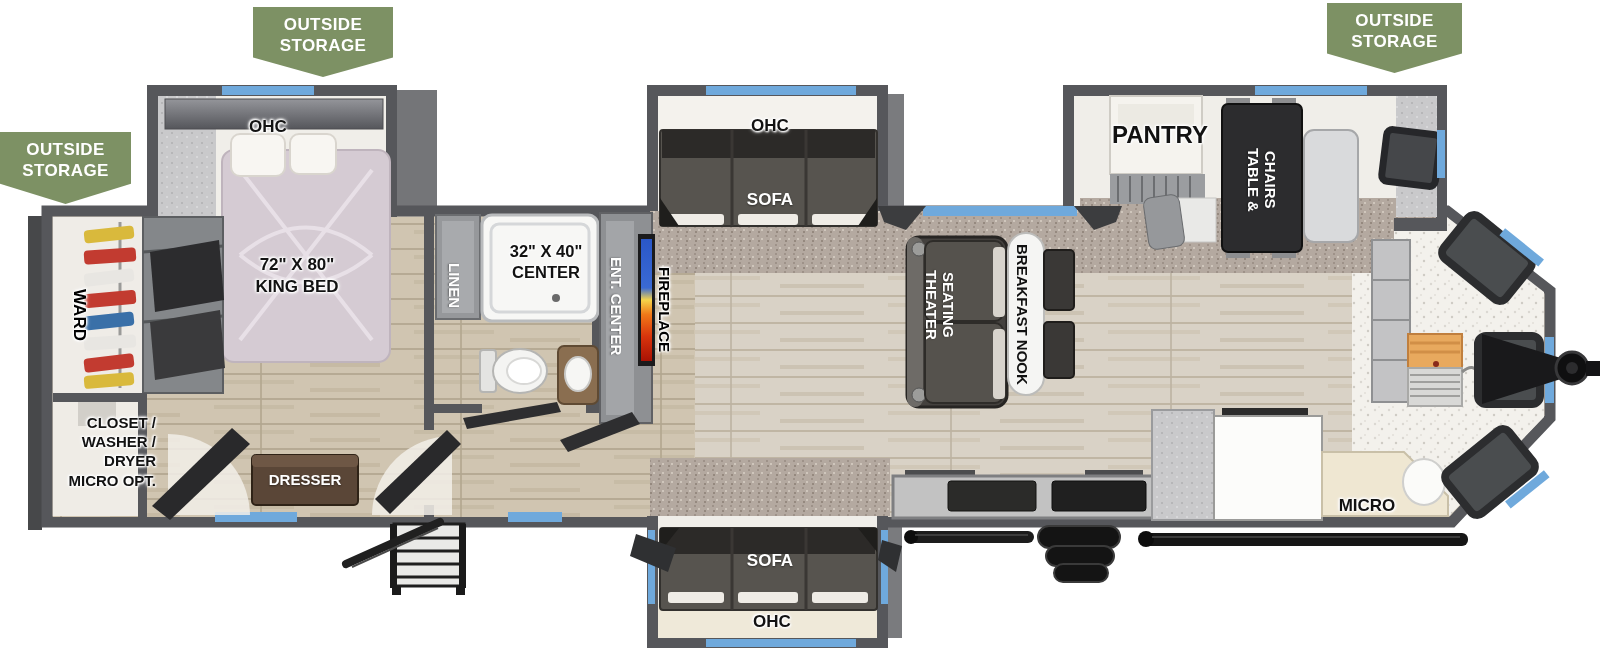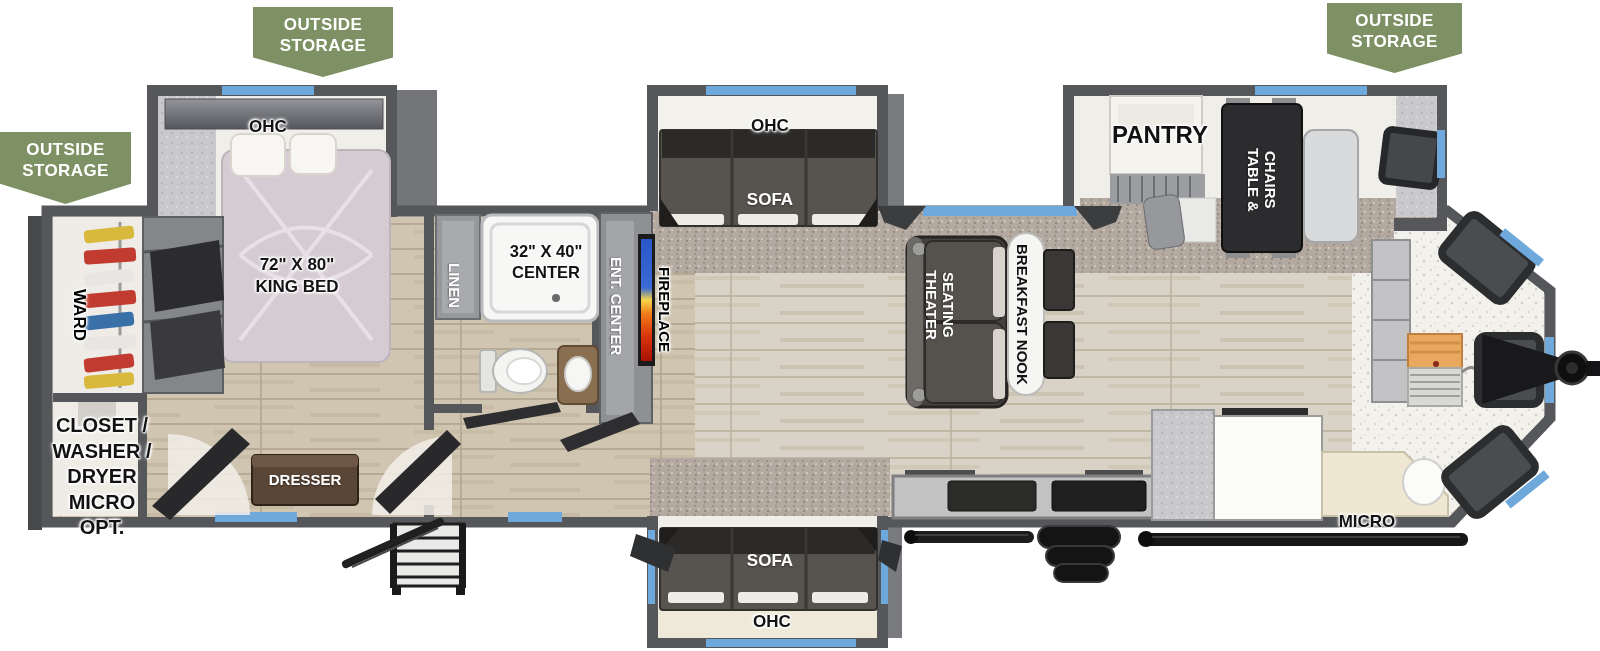--- a/index.html
+++ b/index.html
@@ -11,21 +11,21 @@
           font-weight:bold;font-size:17px;line-height:21px;letter-spacing:.4px;}
   .banner .bin{padding-top:7px;}
   .lbl{position:absolute;font-weight:bold;color:#121212;text-align:center;line-height:1.28;}
   .glow{text-shadow:0 0 3px #fff,0 0 3px #fff,0 0 5px #fff,1px 1px 2px #fff,-1px -1px 2px #fff;}
   .wtxt{color:#fff;text-shadow:0 1px 2px rgba(0,0,0,.45);}
   .vlbl{position:absolute;writing-mode:vertical-lr;text-orientation:mixed;
         font-weight:bold;text-align:center;line-height:1.05;}
   .vpair{position:absolute;display:flex;flex-direction:row;justify-content:center;
          font-weight:bold;}
   .vpair span{writing-mode:vertical-lr;text-orientation:mixed;text-align:center;line-height:1.15;}
-  .fs17{font-size:17px;margin-top:12px;} .fs16{font-size:20px;} .fs15{font-size:15px;}
+  .fs17{font-size:17px;margin-top:12px;} .fs16{font-size:15px;text-align:right;} .fs15{font-size:15px;}
 </style>
 </head>
 <body>
 
 <div id="stage">
 
 <svg id="plan" width="1600" height="651" viewBox="0 0 1600 651">
   <defs>
     <pattern id="woodL" width="220" height="27" patternUnits="userSpaceOnUse">
       <rect width="220" height="27" fill="#d9d2c6"></rect>
@@ -412,18 +412,18 @@
 <div class="vlbl fs15" style="left:1014px;top:238px;width:24px;height:152px;color:#111;">BREAKFAST NOOK</div>
 
 <div class="lbl glow" style="left:1112px;top:120px;width:74px;font-size:24px;">PANTRY</div>
 
 <div class="vpair wtxt fs15" style="left:1240px;top:132px;width:44px;height:96px;">
   <span>TABLE &amp;</span>
   <span>CHAIRS</span>
 </div>
 
 
-<div class="lbl glow fs17" style="left:1330px;top:499px;width:74px;">MICRO</div>
+<div class="lbl glow fs17" style="left:1330px;top:483px;width:74px;">MICRO</div>
 
 <div class="lbl wtxt fs17" style="left:740px;top:538px;width:60px;">SOFA</div>
 <div class="lbl glow fs17" style="left:742px;top:599px;width:60px;">OHC</div>
 
 </div>
 
 </body></html>

